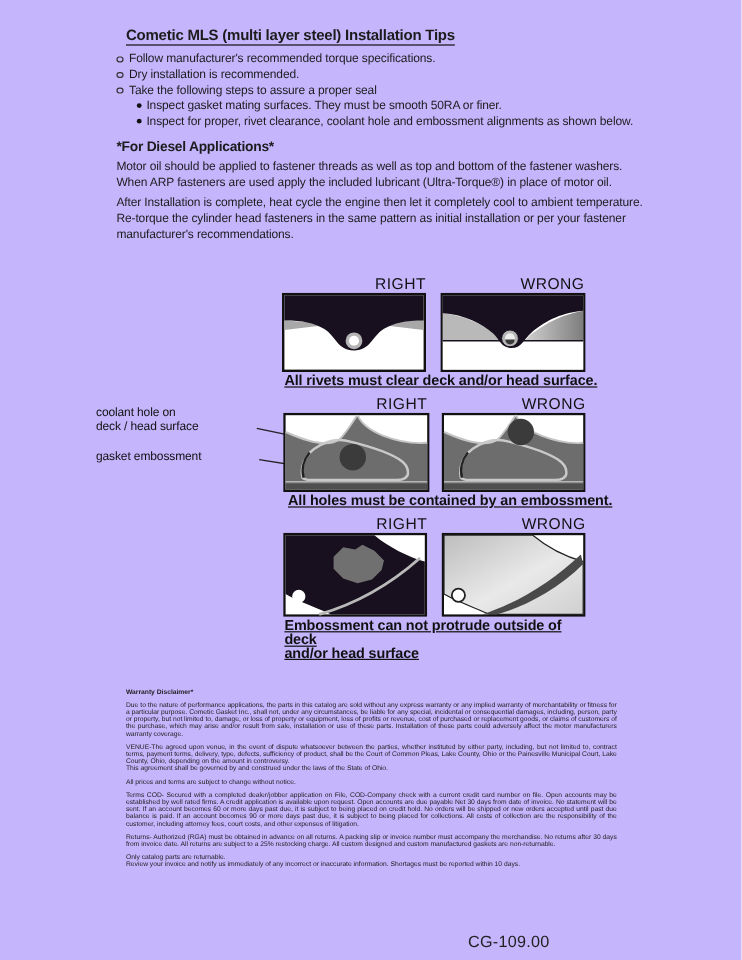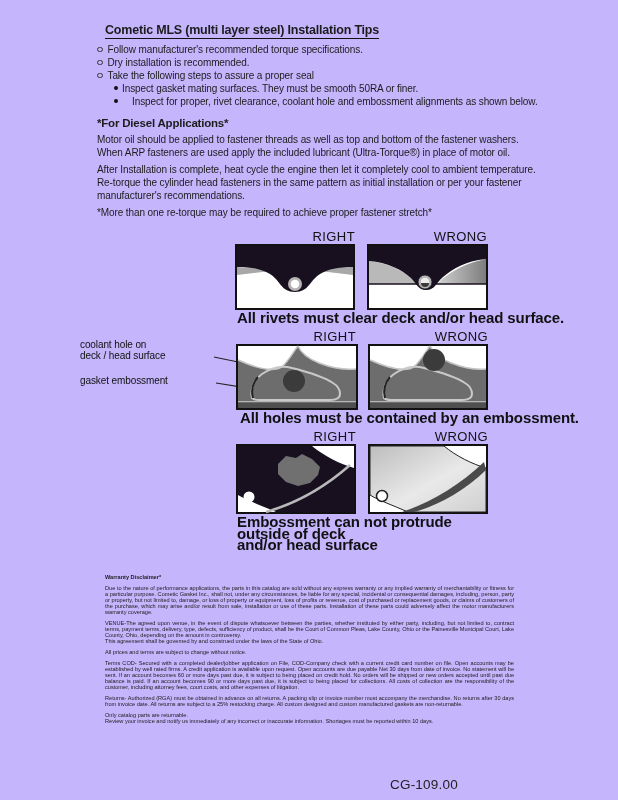--- a/index.html
+++ b/index.html
@@ -11,21 +11,21 @@
   .title {
     font-size:12.5px; font-weight:bold; letter-spacing:-0.2px;
     border-bottom:1.6px solid #111; padding-bottom:1px; display:inline-block;
   }
   .body-text { font-size:10px; line-height:13px; letter-spacing:-0.1px; }
   .bullet-line { display:flex; align-items:flex-start; font-size:10px; line-height:13px; letter-spacing:-0.1px; }
   .circ { flex:0 0 auto; width:3.5px; height:3.5px; border:1px solid #333; border-radius:50%; margin:3.5px 5px 0 0; }
   .dot  { flex:0 0 auto; width:4px; height:4px; background:#111; border-radius:50%; margin:3.5px 4px 0 0; }
   .section-head { font-size:11.5px; font-weight:bold; letter-spacing:-0.2px; }
   .fig-label { font-size:13px; font-weight:400; letter-spacing:0.4px; color:#111; text-align:right; width:120px; }
-  .fig-caption { font-size:15px; font-weight:bold; letter-spacing:-0.1px; line-height:11.5px; color:#111; }
+  .fig-caption { font-size:12px; font-weight:bold; letter-spacing:-0.1px; line-height:11.5px; color:#111;text-decoration:underline; }
   .annot { font-size:10px; letter-spacing:-0.1px; color:#111; text-align:left; }
   .legal { font-size:5.6px; line-height:6px; color:#222; width:409px; letter-spacing:0; }
   .legal p { margin:0 0 5px 0; text-align:justify; }
   .legal .lh { font-weight:bold; margin-bottom:5px; }
   .legal .nl { margin:0; text-align:justify; }
   .page-num { font-size:13.5px; letter-spacing:0.2px; color:#222;margin-top:17px; }
   svg { display:block; }
 </style>
 </head>
 <body>
@@ -45,29 +45,28 @@
     <span>Follow manufacturer's recommended torque specifications.</span>
   </div>
   <div class="abs bullet-line" style="left:97px; top:69px; width:445px;">
     <span class="circ"></span>
     <span>Take the following steps to assure a proper seal</span>
   </div>
   <div class="abs bullet-line" style="left:114px; top:82px; width:430px;">
     <span class="dot"></span>
     <span>Inspect gasket mating surfaces.  They must be smooth 50RA or finer.</span>
   </div>
-  <div class="abs bullet-line" style="left:114px; top:95px; width:430px;gap:10px;">
+  <div class="abs bullet-line" style="left:114px; top:95px; width:430px;">
     <span class="dot"></span>
     <span>Inspect for proper, rivet clearance, coolant hole and embossment alignments as shown below.</span>
   </div>
 
   <div class="abs section-head" style="left:97px; top:117px;">*For Diesel Applications*</div>
   <div class="abs body-text" style="left:97px; top:133px; width:445px;">Motor oil should be applied to fastener threads as well as top and bottom of the fastener washers. When ARP fasteners are used apply the included lubricant (Ultra-Torque®) in place of motor oil.</div>
   <div class="abs body-text" style="left:97px; top:163px; width:445px;">After Installation is complete, heat cycle the engine then let it completely cool to ambient temperature. Re-torque the cylinder head fasteners in the same pattern as initial installation or per your fastener manufacturer's recommendations.</div>
-  <div class="abs body-text" style="left:97px; top:206px; width:445px;">*More than one re-torque may be required to achieve proper fastener stretch*</div>
 
   <div class="abs fig-label" style="left:235px; top:229px;">RIGHT</div>
   <div class="abs fig-label" style="left:367px; top:229px;">WRONG</div>
 
   <svg class="abs" style="left:235px; top:244px;" width="120" height="66" viewBox="0 0 120 66">
     <rect x="1" y="1" width="118" height="64" fill="#ffffff" stroke="#111" stroke-width="2"></rect>
     <polygon points="2,23 44,26 2,31" fill="#a8a8a8"></polygon>
     <polygon points="118,22 76,26 118,31" fill="#a8a8a8"></polygon>
     <path d="M2,2 H118 V23 C102,23 94,25 85,30 C75,36 74,48 60,48 C46,48 45,36 35,30 C26,25 18,23 2,23 Z" fill="#18101e"></path>
     <circle cx="60" cy="40" r="7" fill="#b5b5b5"></circle>

